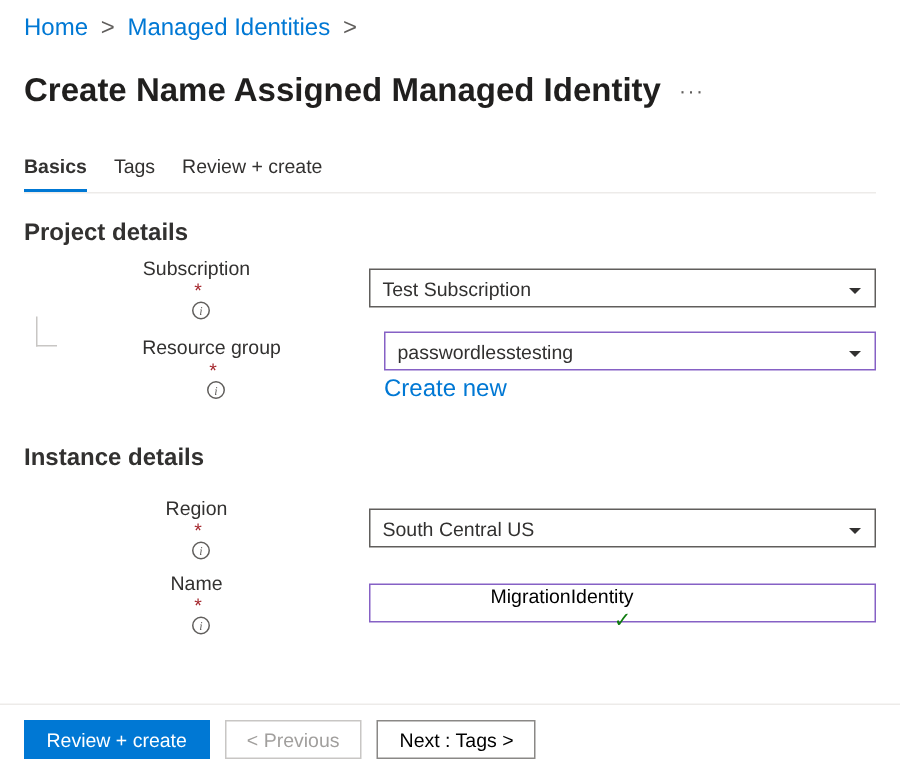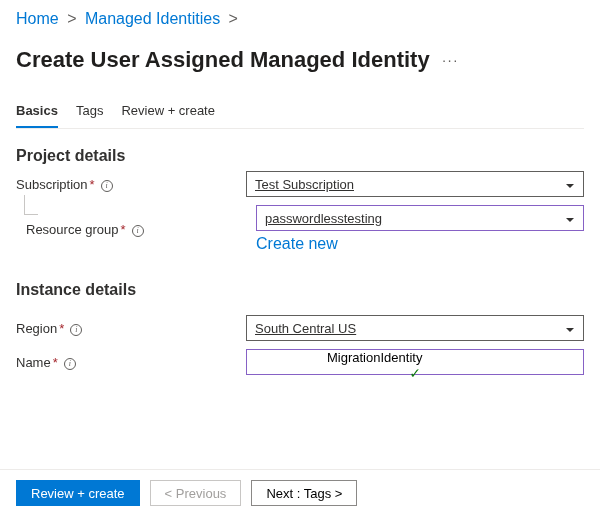--- a/index.html
+++ b/index.html
@@ -29,40 +29,40 @@
   .tabs { display: flex; gap: 18px; border-bottom: 1px solid #edebe9; margin-bottom: 18px; align-items: center; }
   .tab { font-size: 13px; color: #323130; padding: 4px 0 8px 0; cursor: pointer; border-bottom: 2px solid transparent; }
   .tab.active { font-weight: 600; border-bottom: 2px solid #0078d4; }
 
   
   .section-heading { font-size: 16px; font-weight: 700; margin-bottom: 6px; }
   .section-desc { font-size: 12px; color: #323130; line-height: 1.45; margin-bottom: 16px; }
 
   
   .form-row { display: flex; align-items: center; margin-bottom: 8px; }
-  .label-col { width: 230px; display: flex; align-items: flex-end; font-size: 13px; color: #323130; }
+  .label-col { width: 230px; display: flex; align-items: center; font-size: 13px; color: #323130; flex-direction: column; }
   .input-col { flex: 1; }
   .indent { margin-left: 10px; position: relative; }
   .indent-line {
     position: absolute; left: 8px; top: -10px; width: 14px; height: 20px;
     border-left: 1px solid #c8c6c4; border-bottom: 1px solid #c8c6c4;
   }
   .req { color: #a4262c; margin-left: 2px; }
   .info-icon {
     display: inline-flex; align-items: center; justify-content: center;
     width: 12px; height: 12px; border: 1px solid #605e5c; border-radius: 50%;
     font-size: 8px; color: #605e5c; margin-left: 6px; cursor: pointer;
     font-style: italic; font-family: serif;
   }
 
   
   .dropdown {
     width: 100%; height: 26px; border: 1px solid #605e5c; background: #fff;
     display: flex; align-items: center; justify-content: space-between;
-    padding: 0 8px; font-size: 13px; cursor: pointer; text-decoration: underline;
+    padding: 0 8px; font-size: 13px; cursor: pointer;
   }
   .dropdown.highlight { border-color: #8661c5; }
   .chev { width: 10px; height: 10px; }
   .chev svg { width: 10px; height: 10px; fill: #323130; }
 
   
   .text-input {
     width: 100%; height: 26px; border: 1px solid #8661c5; background: #fff;
     display: flex; align-items: center; justify-content: space-between;
     padding: 0 8px; font-size: 13px; flex-direction: column;
@@ -95,21 +95,21 @@
 <div class="content">
 
   <div class="breadcrumb">
     <a>Home</a>
     <span class="sep">&gt;</span>
     <a>Managed Identities</a>
     <span class="sep">&gt;</span>
   </div>
 
   <div class="title-row">
-    <h1>Create User Assigned Managed Identity</h1>
+    <h1>Create Name Assigned Managed Identity</h1>
     <span class="ellipsis">···</span>
   </div>
 
   <div class="tabs">
     <div class="tab active">Basics</div>
     <div class="tab">Tags</div>
     <div class="tab">Review + create</div>
   </div>
 
   <div class="section-heading">Project details</div>

